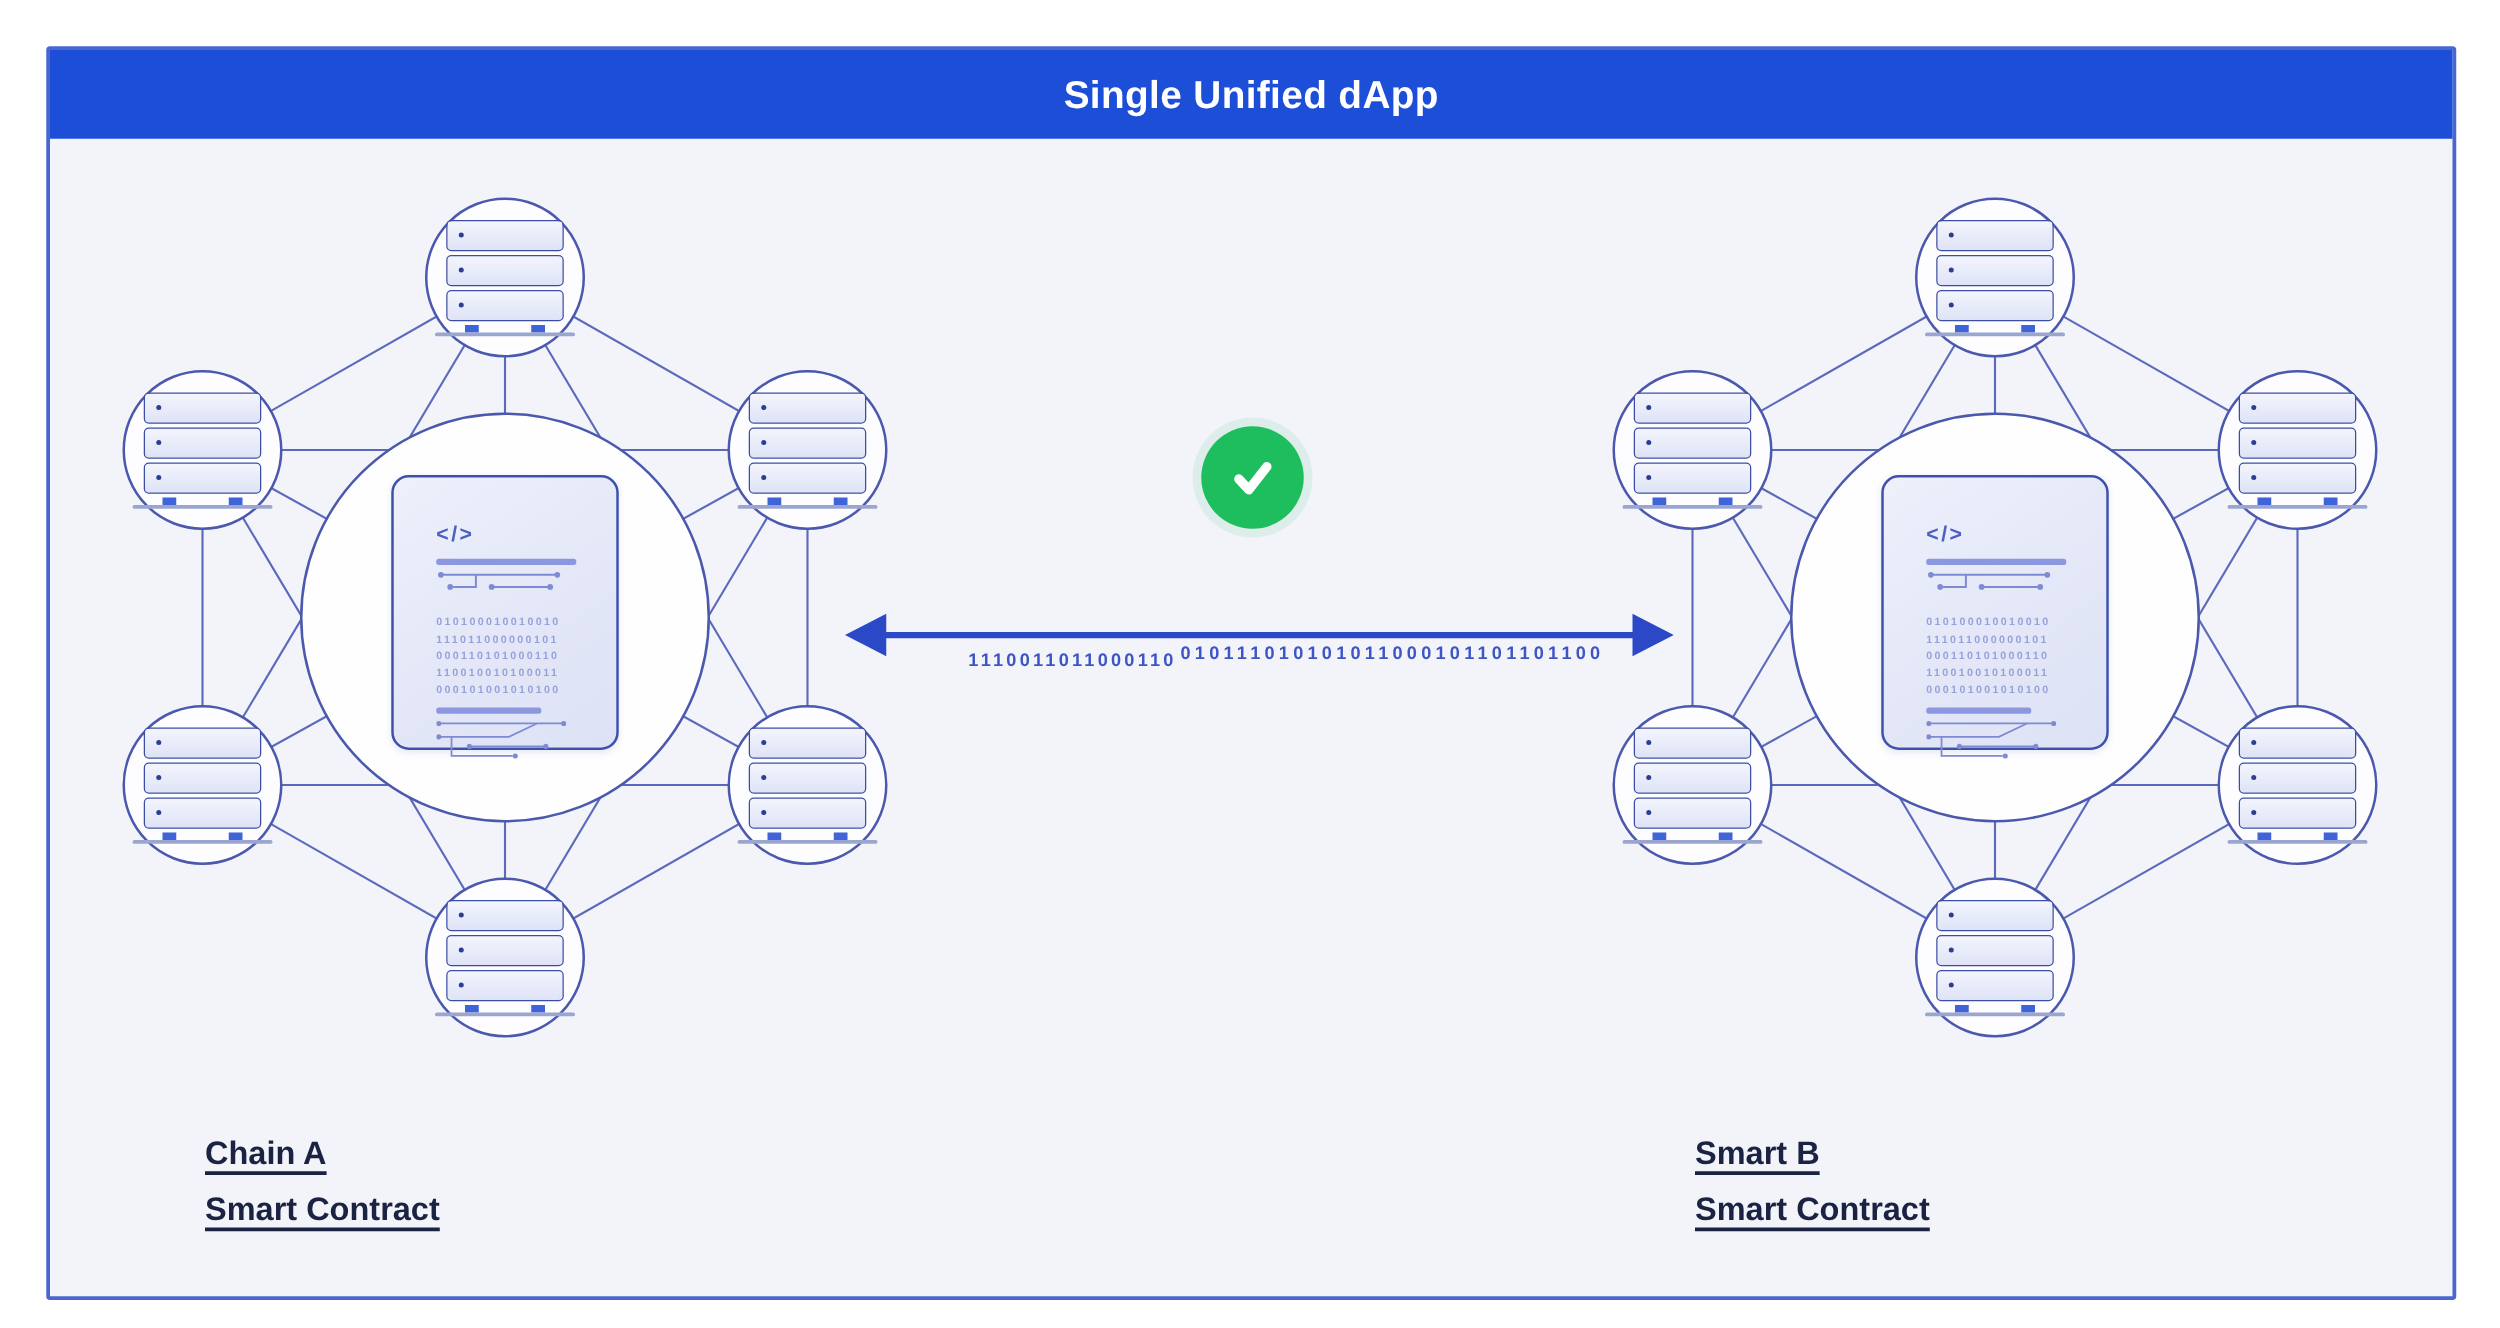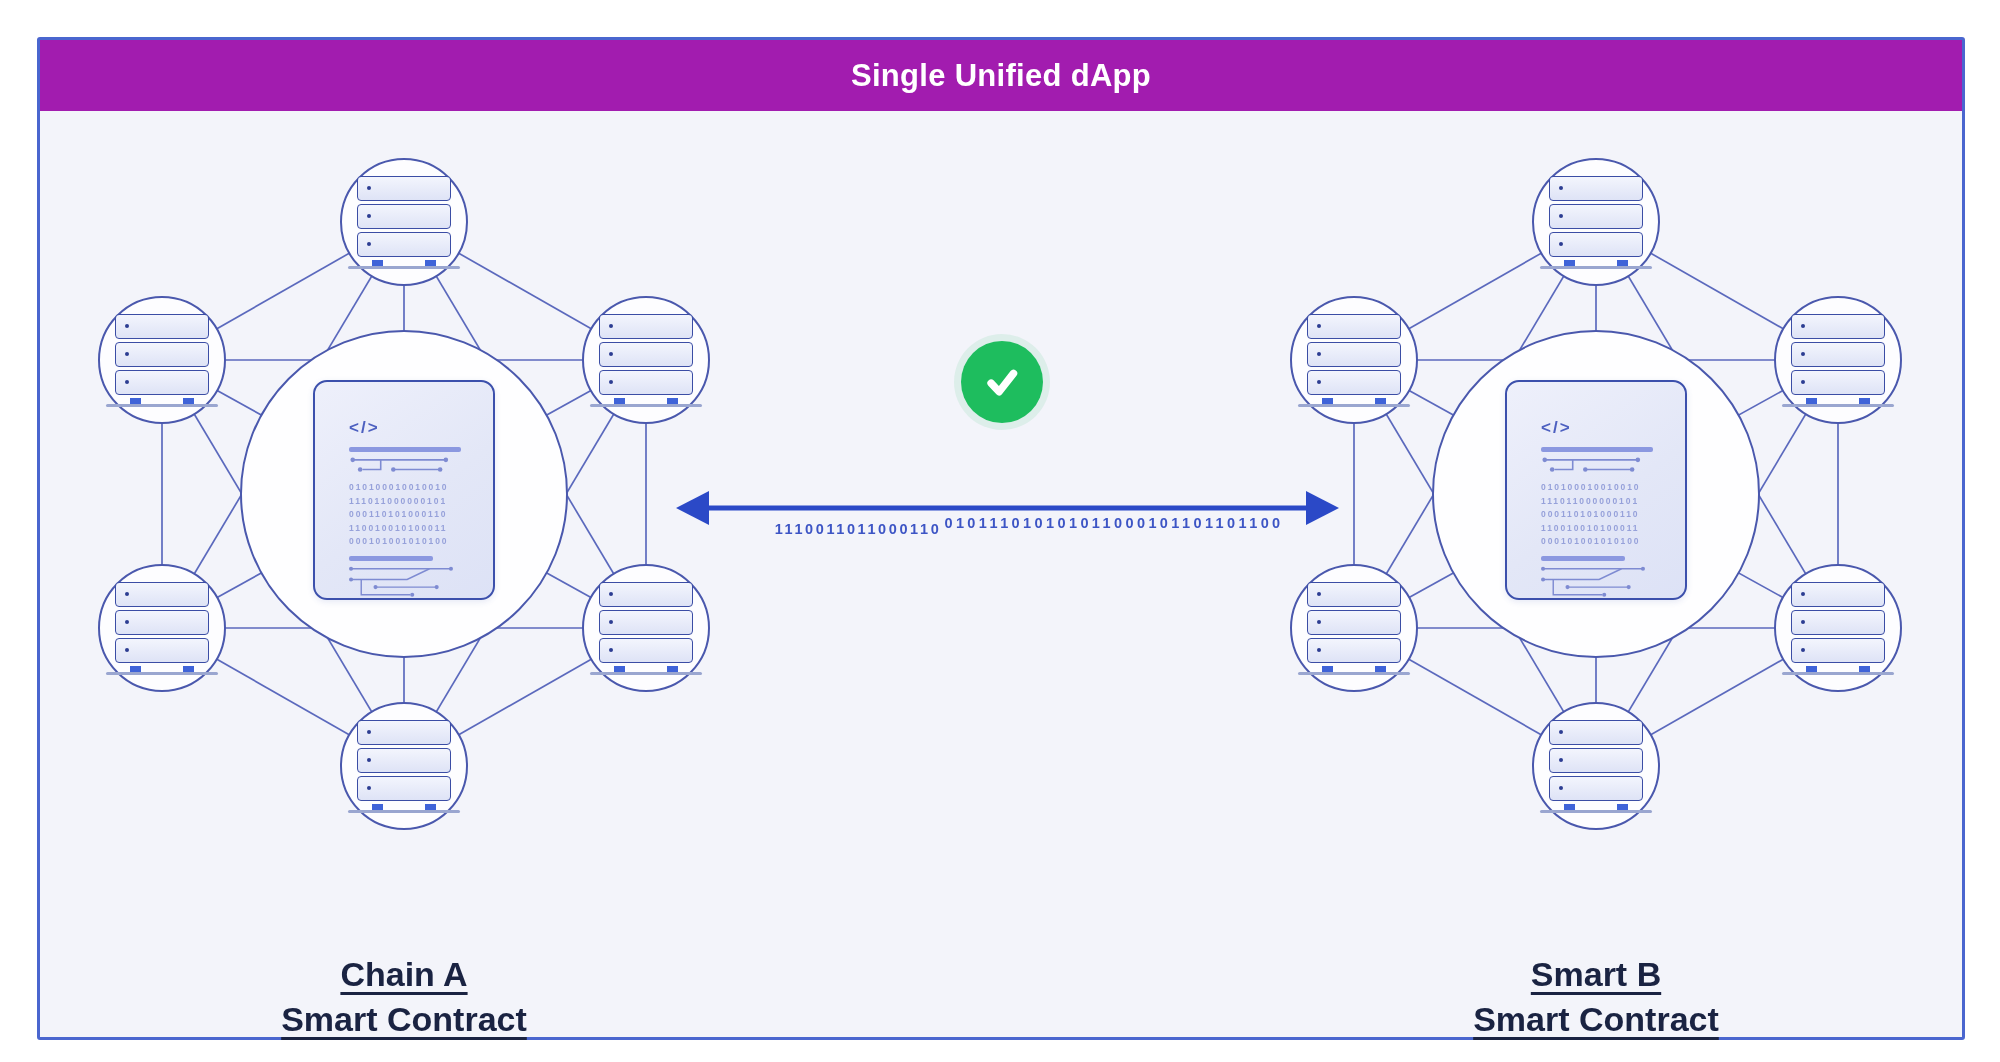--- a/index.html
+++ b/index.html
@@ -1,38 +1,38 @@
 <!DOCTYPE html>
 <html><head>
 <meta charset="utf-8">
 <style>
   html,body{margin:0;padding:0;background:#ffffff;font-family:"Liberation Sans",sans-serif;}
   .canvas{position:relative;width:2000px;height:1062px;background:#ffffff;overflow:hidden;}
 
   .frame{position:absolute;left:37px;top:37px;width:1928px;height:1003px;box-sizing:border-box;
          border:3px solid #4a66cf;border-radius:3px;background:#f3f4fa;z-index:0;}
-  .header{position:absolute;left:0;right:0;top:0;height:71px;background:#a21caf;
+  .header{position:absolute;left:0;right:0;top:0;height:71px;background:#1d4ed8;
           display:flex;align-items:center;justify-content:center;}
   .title{color:#ffffff;font-size:31px;font-weight:700;letter-spacing:.3px;}
 
   .overlay{position:absolute;left:0;top:0;z-index:1;}
 
   .hub{position:absolute;width:328px;height:328px;border-radius:50%;background:#fefeff;
        border:2px solid #4a58ad;box-sizing:border-box;z-index:2;}
 
   .doc{position:absolute;width:182px;height:220px;box-sizing:border-box;z-index:3;
        border:2px solid #3c50ac;border-radius:14px;
        background:linear-gradient(145deg,#eef0fb 0%,#e3e7f7 55%,#dde2f6 100%);
        box-shadow:0 2px 6px rgba(60,80,172,.12);}
   .code{margin:36px 0 0 34px;color:#4d60c0;font-weight:700;font-size:17px;letter-spacing:2px;}
   .bar{height:5px;background:#8b98e0;border-radius:2px;}
   .bar1{width:112px;margin:9px 0 0 34px;}
   .bar2{width:84px;margin:7px 0 0 34px;}
   .circuit{display:block;margin:5px 0 0 34px;}
-  .bin-rows{margin:8px 0 0 34px;}
+  .bin-rows{margin:18px 0 0 34px;}
   .bin-row{font-size:8.5px;line-height:13.5px;letter-spacing:1.9px;color:#96a1da;font-weight:700;white-space:nowrap;}
 
   .node{position:absolute;width:128px;height:128px;border-radius:50%;background:#fdfdff;
         border:2px solid #4a58ad;box-sizing:border-box;z-index:4;
         display:flex;align-items:center;justify-content:center;}
   .server{display:flex;flex-direction:column;align-items:center;}
   .unit{position:relative;width:94px;height:25px;box-sizing:border-box;border:1.6px solid #3b4da5;border-radius:4px;
         background:linear-gradient(180deg,#f3f5fd,#dee3f6);margin-bottom:3px;}
   .led{position:absolute;left:9px;top:50%;width:4px;height:4px;border-radius:50%;background:#2c3d92;transform:translateY(-50%);}
   .feet{width:94px;height:6px;display:flex;justify-content:space-between;padding:0 15px;box-sizing:border-box;}
@@ -41,22 +41,22 @@
 
   .check{position:absolute;left:961px;top:341px;width:82px;height:82px;border-radius:50%;
          background:#1ebd5e;z-index:5;display:flex;align-items:center;justify-content:center;
          box-shadow:0 0 0 7px rgba(30,189,94,.10);}
 
   .binary{position:absolute;z-index:5;color:#3d55c5;font-weight:700;white-space:nowrap;
           transform:translate(-50%,-50%);font-size:14.5px;}
   .binary-top{left:1114px;top:487px;letter-spacing:3.4px;margin-top:36px;}
   .binary-bottom{left:858px;top:529px;letter-spacing:2.6px;}
 
-  .chain-label{position:absolute;top:952px;width:480px;z-index:5;transform:translateX(-50%);
-               text-align:center;color:#1a2342;font-size:34px;font-weight:700;line-height:45px;}
+  .chain-label{position:absolute;top:900px;width:480px;z-index:5;transform:translateX(-50%);
+               text-align:left;color:#1a2342;font-size:26px;font-weight:700;line-height:45px;}
   .chain-label span{text-decoration:underline;text-decoration-thickness:2.5px;text-underline-offset:6px;}
 </style>
 </head>
 <body>
 
 <div class="canvas">
 
   <div class="frame">
     <div class="header">
       <span class="title">Single Unified dApp</span>

